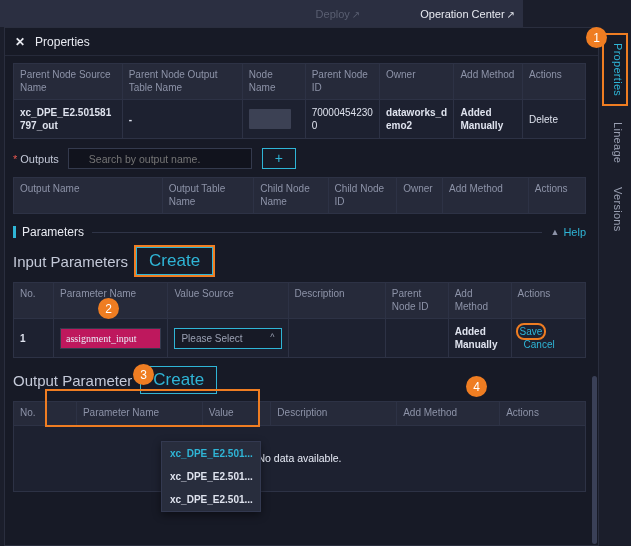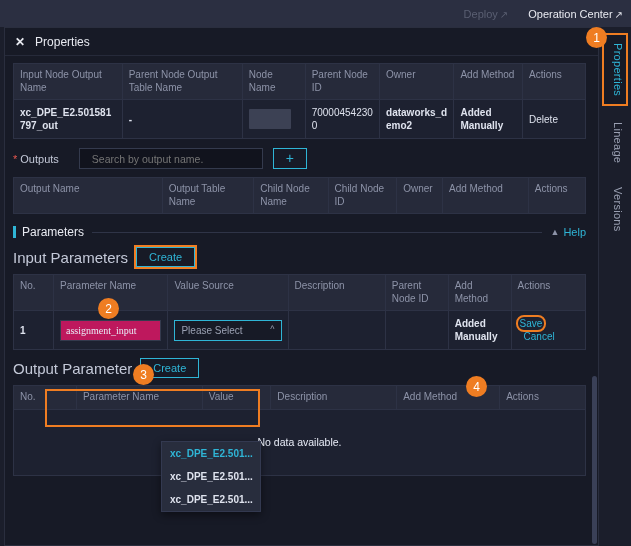--- a/index.html
+++ b/index.html
@@ -12,24 +12,25 @@
   }
   #root {
     position: relative;
     width: 631px; height: 546px;
     background: #1b1e2b;
   }
 
   
   .topbar {
     position: absolute; left: 0; top: 0;
-    width: 631px; height: 27px;
+    width: 523px; height: 27px;
     background: #2b2f41;
     display: flex; align-items: center; justify-content: flex-end;
     padding-right: 8px;
+    gap: 40px;
   }
   .topbar .tb-link {
     font-size: 11px;
     margin-left: 20px;
     white-space: nowrap;
   }
   .tb-deploy { color: #5a5f72; }
   .tb-opcenter { color: #e8eaf1; }
   .arrow-ne { font-size: 10px; margin-left: 2px; }
 
@@ -118,28 +119,28 @@
     font-size: 10px;
     vertical-align: middle;
   }
 
   
   .outputs-row {
     display: flex; align-items: center;
     margin: 9px 0 8px 0;
   }
   .req-star { color: #e8584f; font-size: 11px; margin-right: 3px; }
-  .outputs-label { color: #c4c9d8; font-size: 11px; margin-right: 20px; }
+  .outputs-label { color: #c4c9d8; font-size: 11px; margin-right: 9px; }
   .search-box {
     width: 184px; height: 21px;
     background: #11131d;
     border: 1px solid #343a4d;
     color: #9aa0b2;
     font-size: 10.5px;
-    padding: 0 12px;
+    padding: 0 20px;
     font-family: "Liberation Sans", sans-serif;
     outline: none;
   }
   .plus-btn {
     width: 34px; height: 21px;
     margin-left: 10px;
     background: #171a26;
     border: 1px solid #2fb5d6;
     color: #2fb5d6;
     font-size: 14px; line-height: 18px;
@@ -170,21 +171,21 @@
   .params-row {
     display: flex; align-items: center;
     margin-bottom: 7px;
   }
   .params-label { color: #c4c9d8; font-size: 15px; margin-right: 8px; }
   .create-btn {
     padding: 3px 12px;
     background: #171a26;
     border: 1px solid #2fb5d6;
     color: #2fb5d6;
-    font-size: 11px;
+    font-size: 17px;
     cursor: pointer;
   }
   .hl-box { outline: 2px solid #ef7d22; outline-offset: 0px; }
 
   
   .pname-input {
     width: 100%; height: 21px;
     background: #be185d;
     border: 1px solid #343a4d;
     color: #e8ecf7;
@@ -327,21 +328,21 @@
           <col style="width:19%">
             <col style="width:21%">
             <col style="width:11%">
           <col style="width:13%">
             <col style="width:13%">
             <col style="width:12%">
             <col style="width:11%">
         </colgroup>
         <thead>
           <tr>
-            <th>Input Node Output Name</th>
+            <th>Parent Node Source Name</th>
             <th>Parent Node Output Table Name</th>
             <th>Node Name</th>
             <th>Parent Node ID</th>
             <th>Owner</th>
             <th>Add Method</th>
             <th>Actions</th>
           </tr>
         </thead>
         <tbody>
           <tr>

